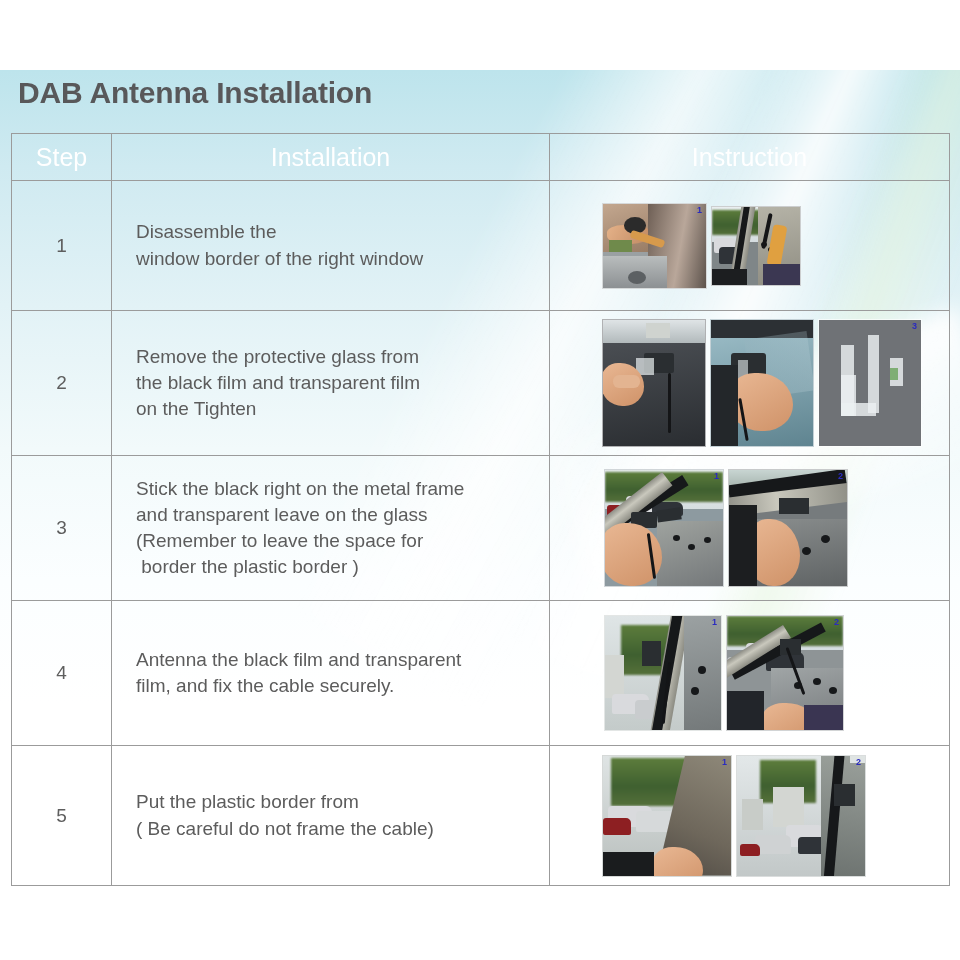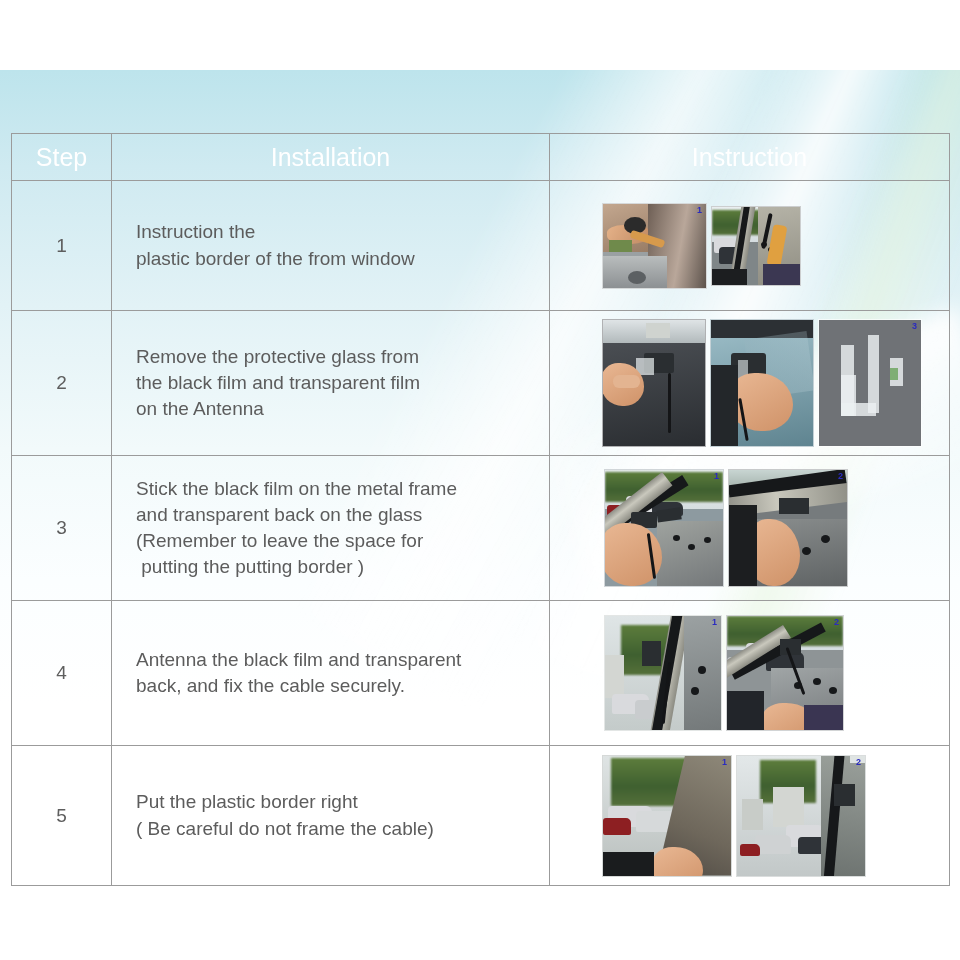--- a/index.html
+++ b/index.html
@@ -172,41 +172,42 @@
 
 <div id="page">
 
   <div id="backdrop">
     <div class="swoosh1"></div>
     <div class="swoosh2"></div>
     <div class="swoosh3"></div>
     <div class="swoosh4"></div>
   </div>
 
+  <div id="title">DAB Antenna Installation</div>
 
   <table id="table">
     <colgroup>
       <col class="c-step">
         <col class="c-instr">
         <col class="c-illus">
     </colgroup>
     <thead>
       <tr>
         <th class="step-h">Step</th>
         <th>Installation</th>
         <th>Instruction</th>
       </tr>
     </thead>
     <tbody>
 
       <tr style="height:130px">
         <td class="step-cell">1</td>
         <td class="instr-cell">
-          <span class="line">Instruction the</span>
-          <span class="line">plastic border of the from window</span>
+          <span class="line">Disassemble the</span>
+          <span class="line">window border of the right window</span>
         </td>
         <td class="illus-cell">
           <div class="thumbs">
             <div class="thumb" style="width:105px;height:86px;background:#9aa0a2">
               <div class="badge">1</div>
               <div style="position:absolute;left:0;top:0;width:100%;height:58%;background:linear-gradient(160deg,#c3a78f,#8b6f58)"></div>
               <div style="position:absolute;left:44%;top:0;width:56%;height:100%;background:linear-gradient(100deg,#6e5f55,#b9a79a 55%,#5d534c)"></div>
               <div style="position:absolute;left:4%;top:26%;width:40%;height:22%;background:linear-gradient(120deg,#e5b289,#c08a63);border-radius:40% 30% 40% 45%"></div>
               <div style="position:absolute;left:20%;top:16%;width:22%;height:20%;background:#2b2b2b;border-radius:50%"></div>
               <div style="position:absolute;left:26%;top:38%;width:34%;height:9%;background:#d79a4c;border-radius:3px;transform:rotate(18deg)"></div>
@@ -232,21 +233,21 @@
             </div>
           </div>
         </td>
       </tr>
 
       <tr style="height:145px">
         <td class="step-cell">2</td>
         <td class="instr-cell">
           <span class="line">Remove the protective glass from</span>
           <span class="line">the black film and transparent film</span>
-          <span class="line">on the Antenna</span>
+          <span class="line">on the Tighten</span>
         </td>
         <td class="illus-cell">
           <div class="thumbs">
             <div class="thumb" style="width:104px;height:128px;background:#3a3e42">
               <div class="badge"></div>
               <div style="position:absolute;left:0;top:0;width:100%;height:20%;background:linear-gradient(180deg,#dfe4e6,#aeb6b8)"></div>
               <div style="position:absolute;left:0;top:18%;width:100%;height:82%;background:linear-gradient(170deg,#4a4e53,#2a2d31)"></div>
               <div class="filmdark" style="left:40%;top:26%;width:30%;height:16%;border-radius:2px"></div>
               <div class="film" style="left:32%;top:30%;width:18%;height:14%;opacity:.85"></div>
               <div class="hand" style="left:-2%;top:34%;width:42%;height:34%"></div>
@@ -275,24 +276,24 @@
               <div class="film" style="left:70%;top:30%;width:12%;height:22%"></div>
               <div style="position:absolute;left:70%;top:38%;width:7%;height:10%;background:#7fae74"></div>
             </div>
           </div>
         </td>
       </tr>
 
       <tr style="height:145px">
         <td class="step-cell">3</td>
         <td class="instr-cell">
-          <span class="line">Stick the black film on the metal frame</span>
-          <span class="line">and transparent back on the glass</span>
+          <span class="line">Stick the black right on the metal frame</span>
+          <span class="line">and transparent leave on the glass</span>
           <span class="line">(Remember to leave the space for</span>
-          <span class="line"> putting the putting border )</span>
+          <span class="line"> border the plastic border )</span>
         </td>
         <td class="illus-cell">
           <div class="thumbs" style="padding-left:54px">
             <div class="thumb" style="width:120px;height:118px;background:#8d9aa0">
               <div class="badge">1</div>
               <div class="sky" style="height:34%"></div>
               <div class="trees" style="top:2%;height:26%"></div>
               <div class="carA" style="left:18%;top:22%;width:30%;height:16%"></div>
               <div class="carC" style="left:2%;top:30%;width:22%;height:12%"></div>
               <div class="carB" style="left:40%;top:28%;width:26%;height:12%"></div>
@@ -321,21 +322,21 @@
               <div style="position:absolute;left:0;top:30%;width:24%;height:70%;background:#1c1e20"></div>
             </div>
           </div>
         </td>
       </tr>
 
       <tr style="height:145px">
         <td class="step-cell">4</td>
         <td class="instr-cell">
           <span class="line">Antenna the black film and transparent</span>
-          <span class="line">back, and fix the cable securely.</span>
+          <span class="line">film, and fix the cable securely.</span>
         </td>
         <td class="illus-cell">
           <div class="thumbs" style="padding-left:54px">
             <div class="thumb" style="width:118px;height:116px;background:#b9c0bf">
               <div class="badge">1</div>
               <div style="position:absolute;inset:0;background:linear-gradient(180deg,#dfe5e6,#c4cbca)"></div>
               <div class="trees" style="left:14%;top:8%;width:50%;height:44%"></div>
               <div class="bldg" style="left:0;top:34%;width:16%;height:38%"></div>
               <div class="carA" style="left:6%;top:68%;width:32%;height:18%"></div>
               <div class="carA" style="left:26%;top:74%;width:30%;height:16%;background:#c9ccce"></div>
@@ -366,21 +367,21 @@
               <div style="position:absolute;left:0;bottom:0;width:32%;height:34%;background:#22252a"></div>
               <div style="position:absolute;left:66%;bottom:0;width:34%;height:22%;background:#3a3552"></div>
             </div>
           </div>
         </td>
       </tr>
 
       <tr style="height:140px">
         <td class="step-cell">5</td>
         <td class="instr-cell">
-          <span class="line">Put the plastic border right</span>
+          <span class="line">Put the plastic border from</span>
           <span class="line">( Be careful do not frame the cable)</span>
         </td>
         <td class="illus-cell">
           <div class="thumbs" style="padding-left:52px">
             <div class="thumb" style="width:130px;height:122px;background:#9aa09e">
               <div class="badge">1</div>
               <div style="position:absolute;inset:0;background:linear-gradient(180deg,#dfe4e4,#b9bfbd)"></div>
               <div class="trees" style="left:6%;top:2%;width:66%;height:40%"></div>
               <div class="carA" style="left:4%;top:42%;width:34%;height:18%"></div>
               <div class="carC" style="left:0;top:52%;width:22%;height:14%"></div>

